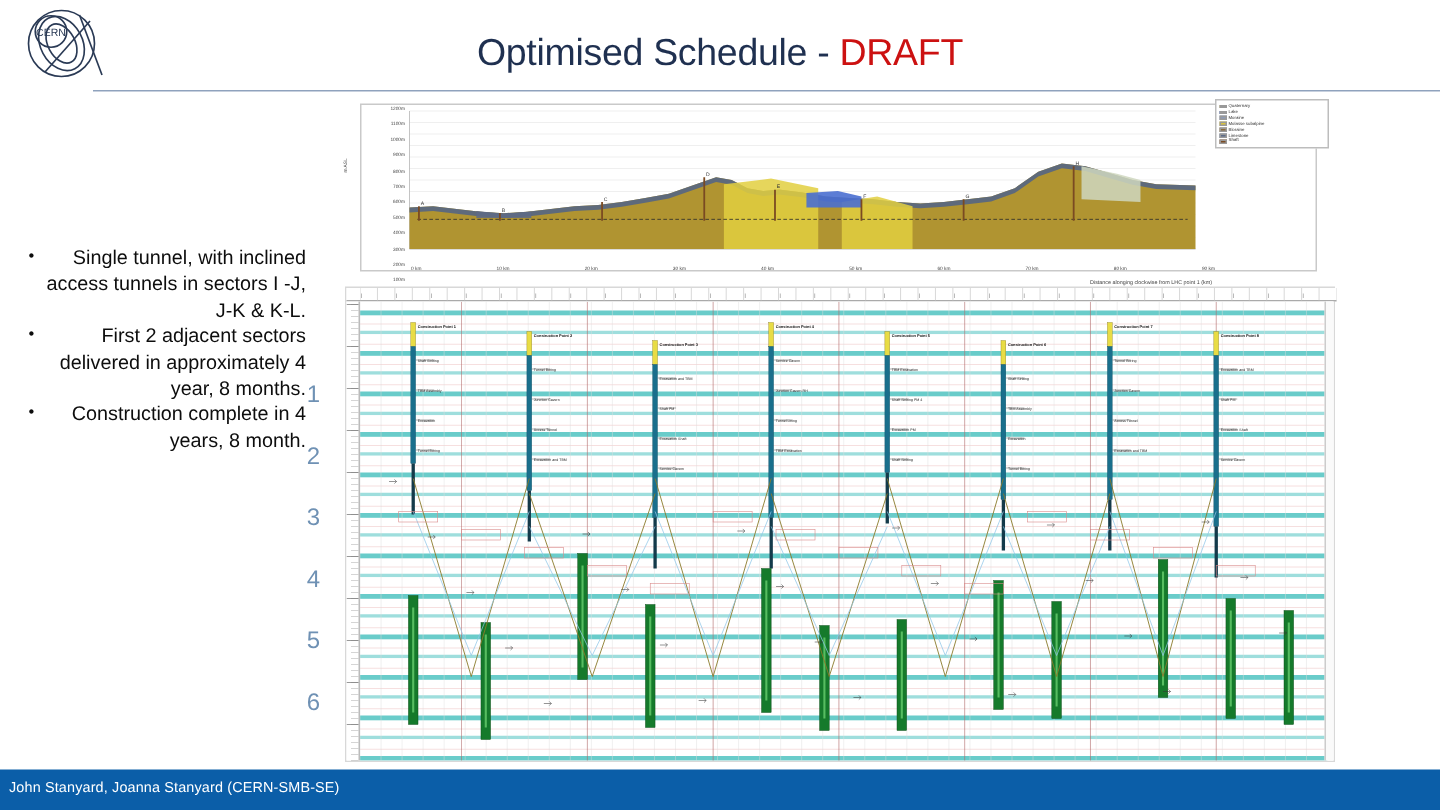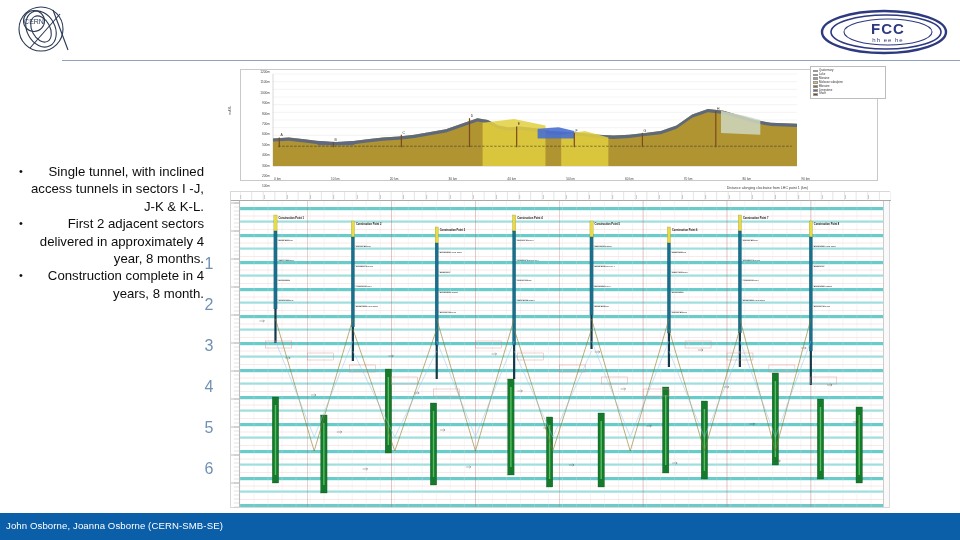--- a/index.html
+++ b/index.html
@@ -109,32 +109,24 @@
           <ellipse cx="33" cy="25" rx="14" ry="19" transform="rotate(-28 33 25)"></ellipse>
           <ellipse cx="33" cy="25" rx="9" ry="14" transform="rotate(-28 33 25)"></ellipse>
           <path d="M45 6 L60 46"></path>
           <path d="M22 44 L52 10"></path>
           <circle cx="26" cy="17" r="10.5"></circle>
         </g>
         <text x="26" y="20" font-family="Liberation Sans, sans-serif" font-size="7" fill="#2a3a55" text-anchor="middle">CERN</text>
       </svg>
     </div>
 
-
-    <div class="fcc-logo">
-      <svg width="132" height="48" viewBox="0 0 132 48">
-        <ellipse cx="66" cy="24" rx="62" ry="21" fill="none" stroke="#2e3a80" stroke-width="2.4"></ellipse>
-        <ellipse cx="68" cy="24" rx="55" ry="17" fill="none" stroke="#2e3a80" stroke-width="1.6"></ellipse>
-        <ellipse cx="70" cy="24" rx="44" ry="13" fill="none" stroke="#2e3a80" stroke-width="1.1"></ellipse>
-        <g font-family="Liberation Sans, sans-serif" fill="#2e3a80" text-anchor="middle">
-          <text x="70" y="26" font-size="15" font-weight="bold" letter-spacing="1">FCC</text>
-          <text x="70" y="34" font-size="6" letter-spacing="1">hh ee he</text>
-        </g>
-      </svg>
+    <div class="title">
+      <span class="t-main">Optimised Schedule - </span><span class="t-draft">DRAFT</span>
     </div>
+
 
     <div class="header-rule"></div>
   </div>
 
   <div class="bullets">
     <div class="bullet-row">
       <span class="bullet-dot">•</span>
       <span class="bullet-text">Single tunnel, with inclined access tunnels in sectors I -J, J-K &amp; K-L.</span>
     </div>
     <div class="bullet-row">
@@ -721,16 +713,16 @@
             <path d="M 561.15 147 l 5 0 l -1.4 -1.4 M 566.15 147 l -1.4 1.4" fill="none" stroke="#333" stroke-width="0.35"></path>
             <path d="M 586.95 184 l 5 0 l -1.4 -1.4 M 591.95 184 l -1.4 1.4" fill="none" stroke="#333" stroke-width="0.35"></path>
             <path d="M 612.75 221 l 5 0 l -1.4 -1.4 M 617.75 221 l -1.4 1.4" fill="none" stroke="#333" stroke-width="0.35"></path>
           </svg>
       </div>
       <div class="gantt-scroll-r"></div>
     </div>
   </div>
 
   <div class="footer" style="background: rgb(11, 94, 168);">
-    <div class="footer-text">John Osborne, Joanna Osborne (CERN-SMB-SE)</div>
+    <div class="footer-text">John Stanyard, Joanna Stanyard (CERN-SMB-SE)</div>
   </div>
 
 </div>
 
 </body></html>

